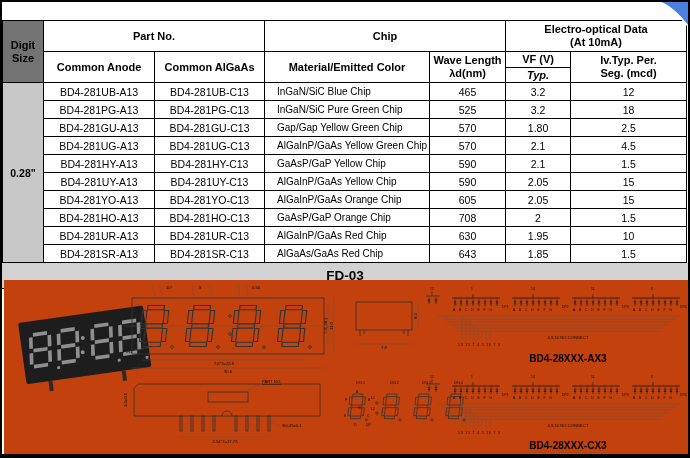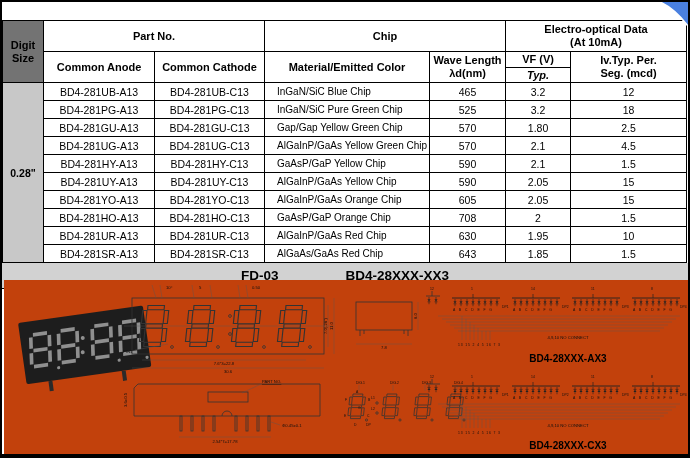--- a/index.html
+++ b/index.html
@@ -105,21 +105,21 @@
         </th>
         <th colspan="2">Part No.</th>
         <th colspan="2">Chip</th>
         <th colspan="2">
           <div>Electro-optical Data</div>
           <div>(At 10mA)</div>
         </th>
       </tr>
       <tr class="h2">
         <th rowspan="2">Common Anode</th>
-        <th rowspan="2">Common Cathode</th>
+        <th rowspan="2">Common AlGaAs</th>
         <th rowspan="2">Material/Emitted Color</th>
         <th rowspan="2" class="thin">
           <div>Wave Length</div>
           <div>λd(nm)</div>
         </th>
         <th>VF (V)</th>
         <th rowspan="2">
           <div>Iv.Typ. Per.</div>
           <div>Seg. (mcd)</div>
         </th>
@@ -209,21 +209,20 @@
         <td>643</td>
         <td>1.85</td>
         <td>1.5</td>
       </tr>
     </tbody>
   </table>
 
   
   <div class="band">
     <span>FD-03</span>
-    <span>BD4-28XXX-XX3</span>
   </div>
 
   
   <div class="drawings">
 
     <svg style="left:10px;top:12px;" width="142" height="108" viewBox="0 0 142 108">
       <g transform="rotate(-8 70 55)">
         <rect x="8" y="22" width="126" height="62" rx="2" fill="#1d1d1d"></rect>
         <rect x="30" y="84" width="4" height="10" fill="#2a2a2a"></rect>
         <rect x="104" y="84" width="4" height="10" fill="#2a2a2a"></rect>

